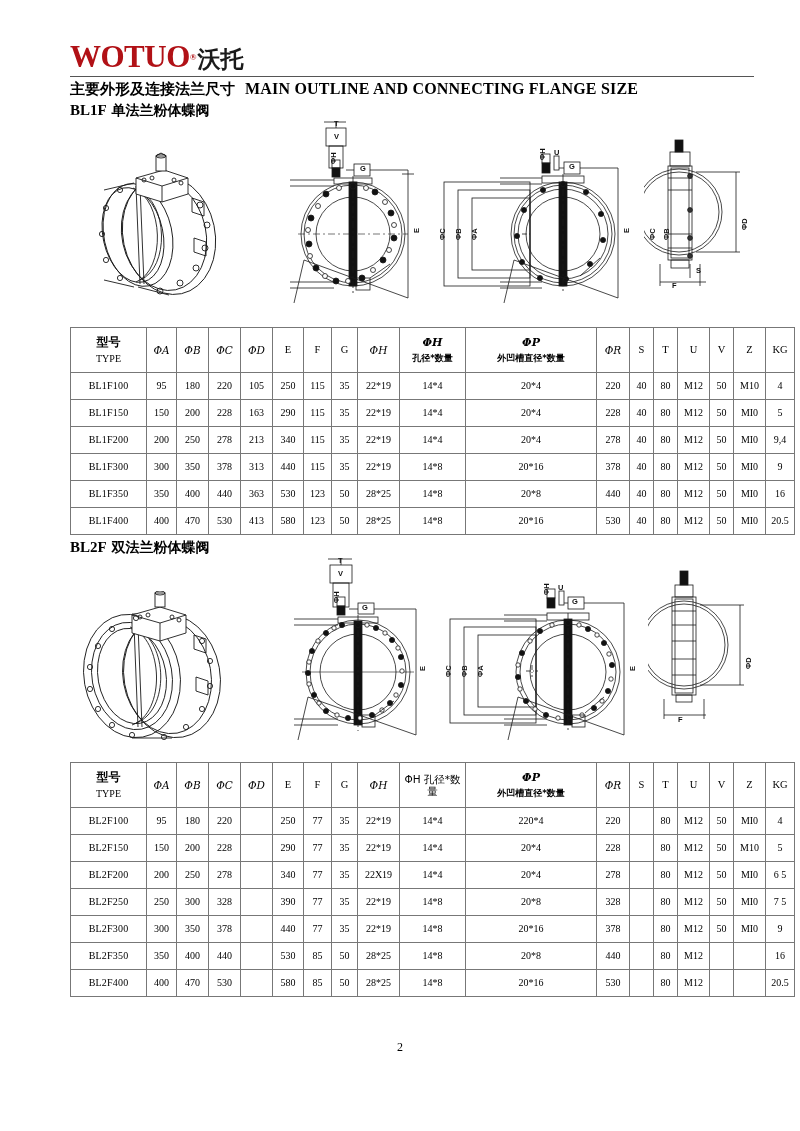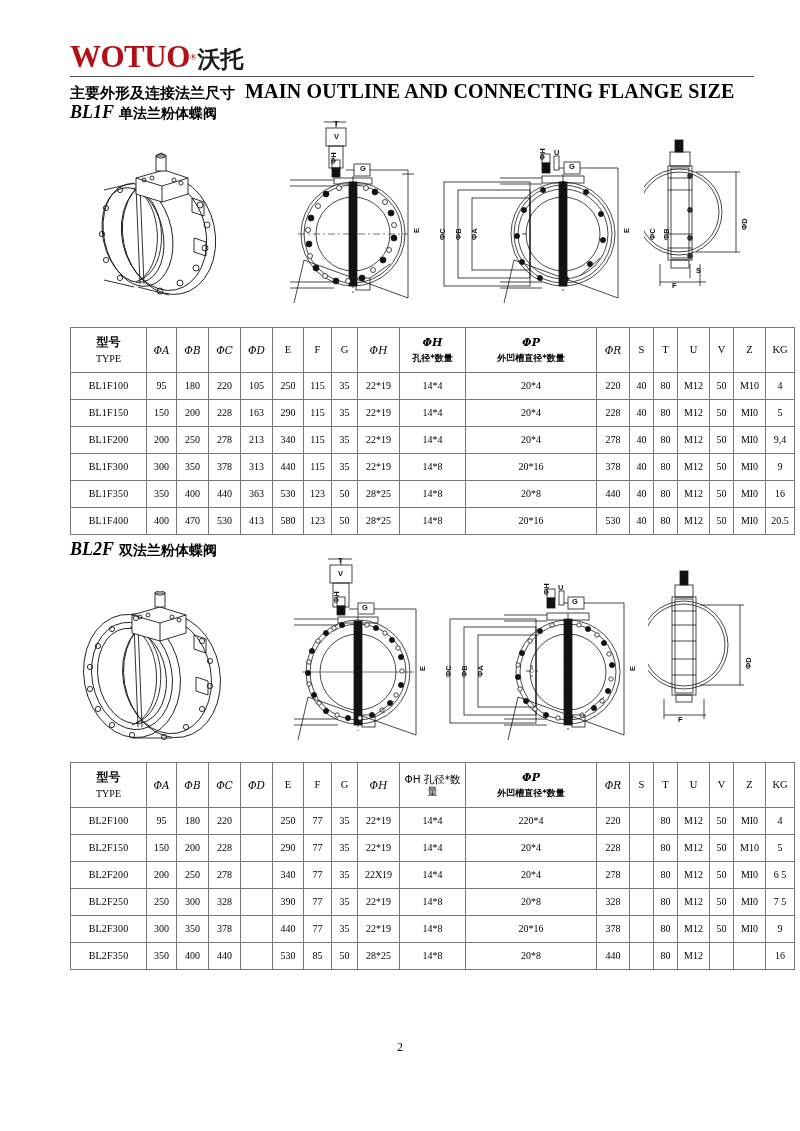--- a/index.html
+++ b/index.html
@@ -21,28 +21,28 @@
     font-family:"DejaVu Sans",sans-serif;font-weight:bold;font-size:23px;line-height:1;
     margin-left:1px;position:relative;top:-1px;
   }
   .rule{position:absolute;left:8px;top:76px;width:684px;height:0;border-top:1.6px solid #555;}
 
   .title-line{position:absolute;left:8px;top:80px;white-space:nowrap;}
   .title-cn{
     font-family:"DejaVu Sans",sans-serif;font-weight:bold;font-size:15px;color:#000000;
   }
   .title-en{
-    font-family:"Liberation Serif",serif;font-weight:bold;font-size:20px;color:#000;
+    font-family:"Liberation Serif",serif;font-weight:bold;font-size:16px;color:#000;
     margin-left:10px;letter-spacing:.2px;
   }
   .sub-title{
     position:absolute;left:8px;font-family:"DejaVu Sans",sans-serif;
     font-weight:bold;font-size:14px;color:#000;white-space:nowrap;
   }
-  .sub-title .lat{font-family:"Liberation Serif",serif;font-weight:bold;font-size:18px;font-style:italic;}
+  .sub-title .lat{font-family:"Liberation Serif",serif;font-weight:bold;font-size:15px;}
   #bl1f-title{top:102px;}
   #bl2f-title{top:539px;}
 
   
   .dwg{position:absolute;}
   .lbl{
     position:absolute;font-family:"Liberation Sans",sans-serif;font-size:7.5px;
     color:#111;white-space:nowrap;letter-spacing:.2px;
   }
   .lbl.b{font-weight:bold;}
@@ -869,18 +869,38 @@
             <td>14*8</td>
             <td>20*8</td>
             <td>440</td>
             <td></td>
             <td>80</td>
             <td>M12</td>
             <td></td>
             <td></td>
             <td>16</td>
           </tr>
+          <tr>
+            <td class="model">BL2F400</td>
+            <td>400</td>
+            <td>470</td>
+            <td>530</td>
+            <td></td>
+            <td>580</td>
+            <td>85</td>
+            <td>50</td>
+            <td>28*25</td>
+            <td>14*8</td>
+            <td>20*16</td>
+            <td>530</td>
+            <td></td>
+            <td>80</td>
+            <td>M12</td>
+            <td></td>
+            <td></td>
+            <td>20.5</td>
+          </tr>
         </tbody>
     </table>
 
     <div class="pageno" style="left:-62px;">2</div>
   </div>
 </div>
 
 </body></html>

